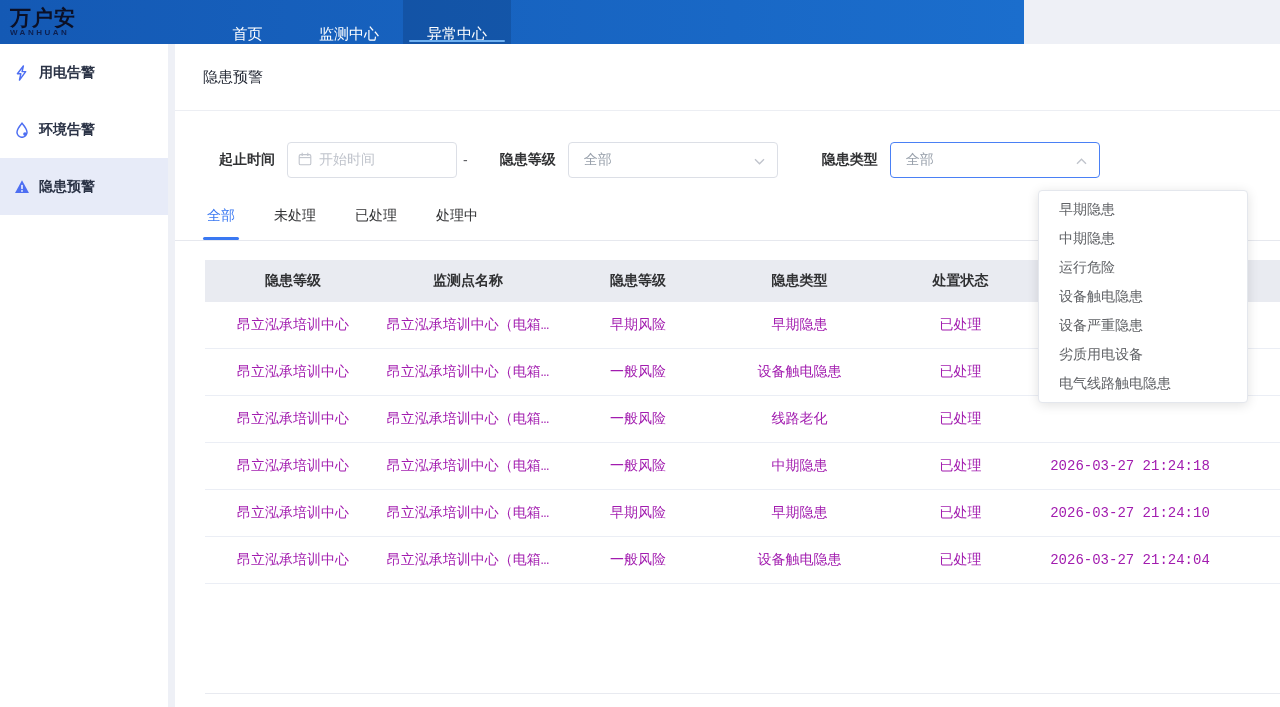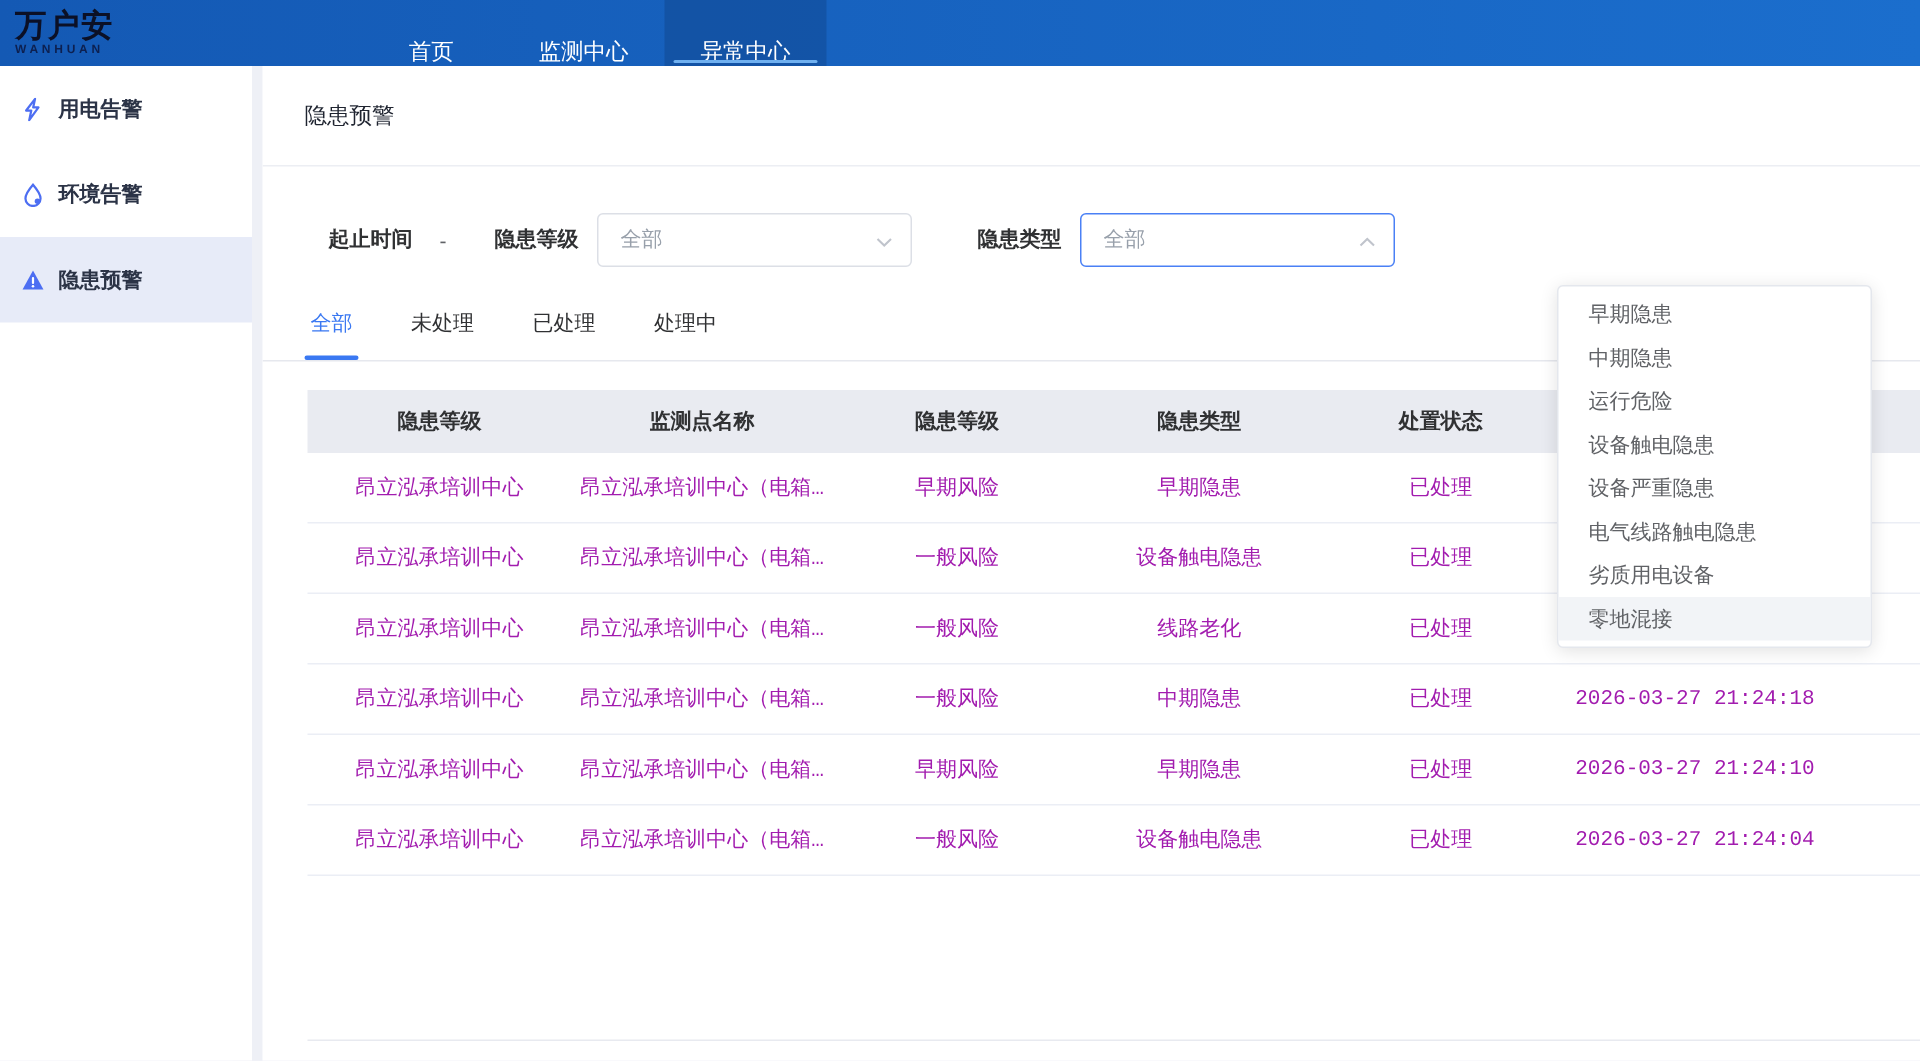--- a/index.html
+++ b/index.html
@@ -1,22 +1,22 @@
 <!DOCTYPE html>
 <html><head>
 <meta charset="utf-8">
 <style>
   * { margin:0; padding:0; box-sizing:border-box; }
   html,body { width:1280px; height:707px; overflow:hidden;
     font-family:"Liberation Sans","DejaVu Sans",sans-serif;
     background:#eef0f6; font-size:14px; color:#303133; }
 
   
-  .topbar { position:absolute; left:0; top:0; width:1280px; height:44px;
-    background:linear-gradient(90deg,#1459b4,#1b6ecd); display:flex; align-items:center; z-index:30;gap:40px; }
+  .topbar { position:absolute; left:0; top:0; width:1024px; height:44px;
+    background:linear-gradient(90deg,#1459b4,#1b6ecd); display:flex; align-items:center; z-index:30; }
   .logo { width:155px; padding-left:10px; line-height:1; }
   .logo-cn { font-size:21px; font-weight:bold; color:#0b1026; letter-spacing:1px; }
   .logo-en { font-size:8px; font-weight:bold; color:#0d2050; letter-spacing:2.5px; margin-top:1px; }
   .topnav { display:flex; height:44px; margin-left:45px; }
   .topnav-item { position:relative; height:44px; min-width:95px; padding:0 24px;
     display:flex; align-items:flex-end; justify-content:center;
     color:#fff; font-size:15px; cursor:pointer; }
   .topnav-item.active { background:rgba(8,35,80,0.22); }
   .topnav-item.active::after { content:""; position:absolute; left:6px; right:6px; bottom:2px;
     height:2px; background:#6fb0f0; border-radius:1px; }
@@ -128,20 +128,31 @@
 
 <div class="main">
 
   <div class="page-title-row">
     <span>隐患预警</span>
   </div>
 
   <div class="filters">
     <span class="f-label">起止时间</span>
 
+    <div class="date-input">
+      <span>
+        <svg width="14" height="14" viewBox="0 0 14 14" fill="none" stroke="#c0c4cc" stroke-width="1.1">
+            <rect x="1.2" y="2.6" width="11.6" height="10.2" rx="1.4"></rect>
+            <line x1="4.2" y1="0.8" x2="4.2" y2="4"></line>
+            <line x1="9.8" y1="0.8" x2="9.8" y2="4"></line>
+            <line x1="1.2" y1="5.6" x2="12.8" y2="5.6"></line>
+          </svg>
+      </span>
+      <span class="ph">开始时间</span>
+    </div>
 
     <span class="dash">-</span>
 
 
     <span class="f-label ml26">隐患等级</span>
     <div class="select">
       <span>全部</span>
       <span>
         <svg width="11" height="7" viewBox="0 0 11 7" fill="none" stroke="#c0c4cc" stroke-width="1.4">
             <polyline points="1,1.3 5.5,5.7 10,1.3"></polyline>
@@ -256,19 +267,18 @@
     <div class="dd-item">早期隐患</div>
 
     <div class="dd-item">中期隐患</div>
 
     <div class="dd-item">运行危险</div>
 
     <div class="dd-item">设备触电隐患</div>
 
     <div class="dd-item">设备严重隐患</div>
 
+    <div class="dd-item">劣质用电设备</div>
+
     <div class="dd-item">电气线路触电隐患</div>
 
-    <div class="dd-item">劣质用电设备</div>
-
-    <div class="dd-item dd-hover">零地混接</div>
 
 </div>
 
 </body></html>

